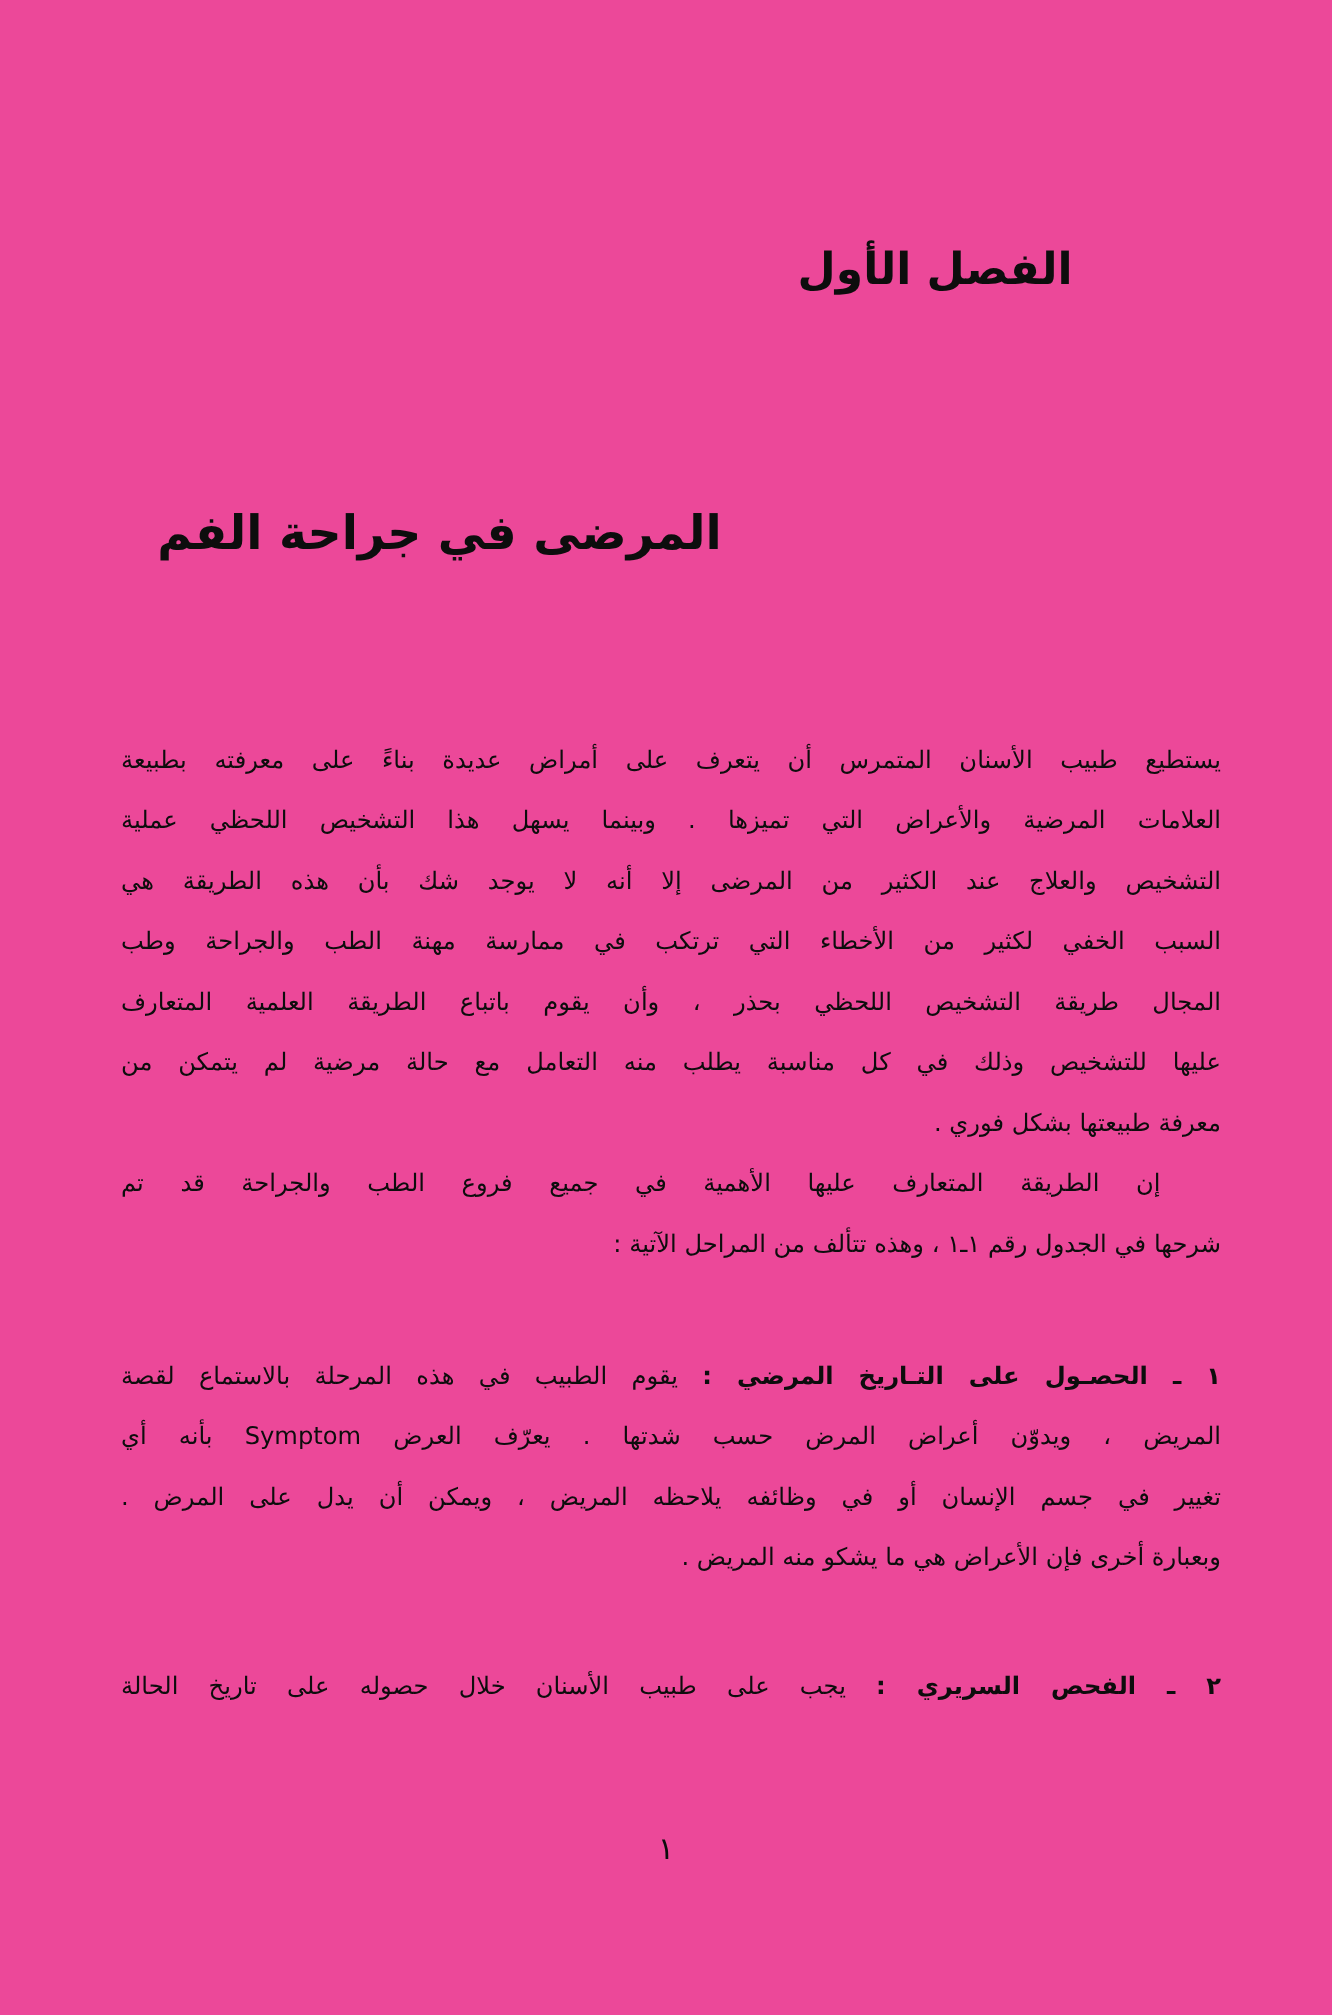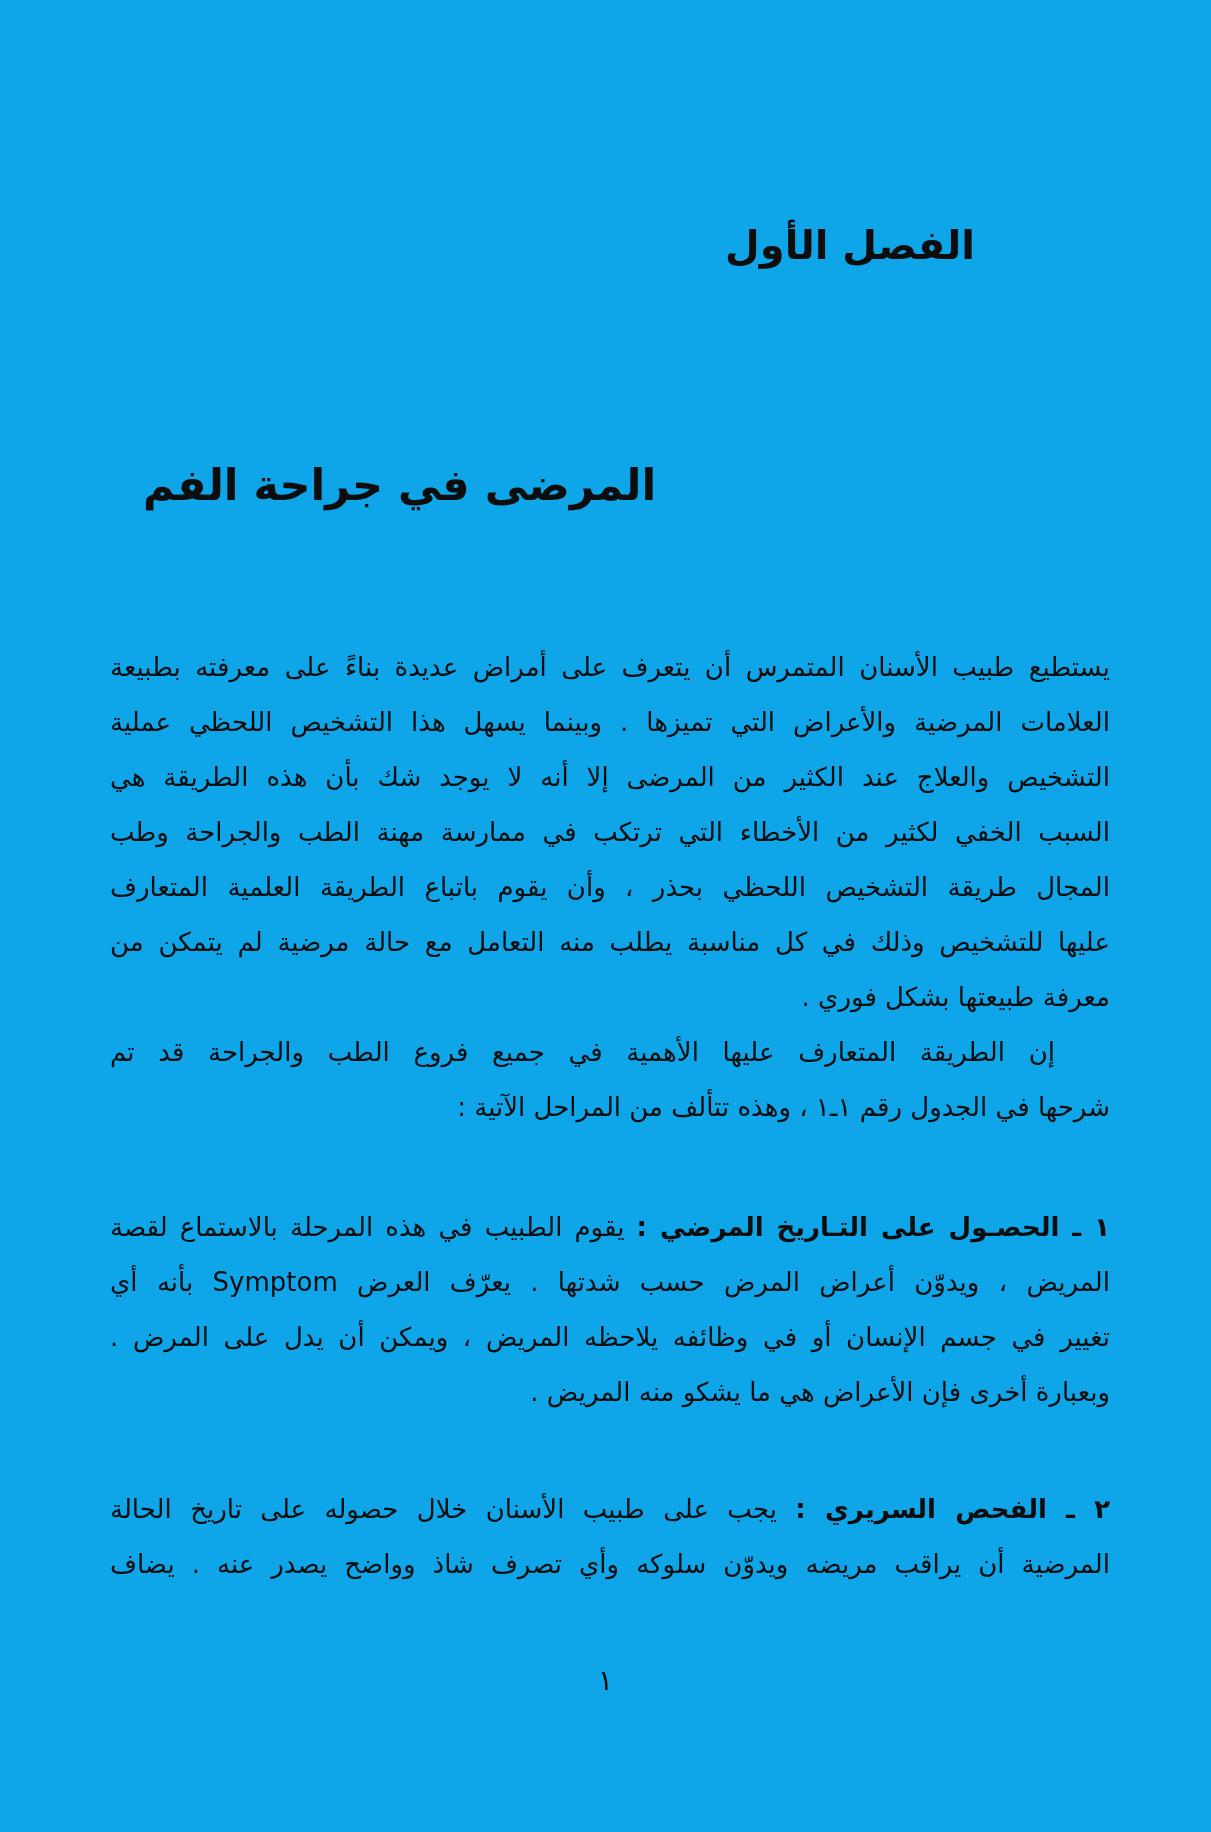--- a/index.html
+++ b/index.html
@@ -5,21 +5,21 @@
   html, body {
     margin: 0;
     padding: 0;
     background: #e8e8e8;
   }
   .page {
     position: relative;
     width: 1211px;
     height: 1832px;
     margin: 0 auto;
-    background: #0ea5e9;
+    background: #ec4899;
     overflow: hidden;
     font-family: "DejaVu Sans", sans-serif;
     color: #0d0d0d;
     direction: rtl;
   }
   .chapter-heading {
     position: absolute;
     top: 222px;
     right: 236px;
     font-size: 40px;
@@ -30,24 +30,24 @@
   .page-title {
     position: absolute;
     top: 460px;
     left: 143px;
     font-size: 43px;
     font-weight: 900;
     white-space: nowrap;
   }
   .body-text {
     position: absolute;
-    top: 640px;
+    top: 664px;
     right: 101px;
     width: 1000px;
-    font-size: 26px;
+    font-size: 22px;
     line-height: 55px;
   }
   .para { margin: 0; }
   .line {
     height: 55px;
     overflow: hidden;
     white-space: nowrap;
   }
   
   .line.fill {
@@ -106,20 +106,19 @@
       <div class="line fill">المريض ، ويدوّن أعراض المرض حسب شدتها . يعرّف العرض Symptom بأنه أي</div>
       <div class="line fill">تغيير في جسم الإنسان أو في وظائفه يلاحظه المريض ، ويمكن أن يدل على المرض .</div>
       <div class="line end">وبعبارة أخرى فإن الأعراض هي ما يشكو منه المريض .</div>
     </div>
 
     <div class="para gap-md">
       <div class="line fill">
         <span class="b">٢ ـ الفحص السريري :</span>
         <span>يجب على طبيب الأسنان خلال حصوله على تاريخ الحالة</span>
       </div>
-      <div class="line fill">المرضية أن يراقب مريضه ويدوّن سلوكه وأي تصرف شاذ وواضح يصدر عنه . يضاف</div>
     </div>
 
   </div>
 
   <div class="page-number">١</div>
 
 </div>
 
 </body></html>

